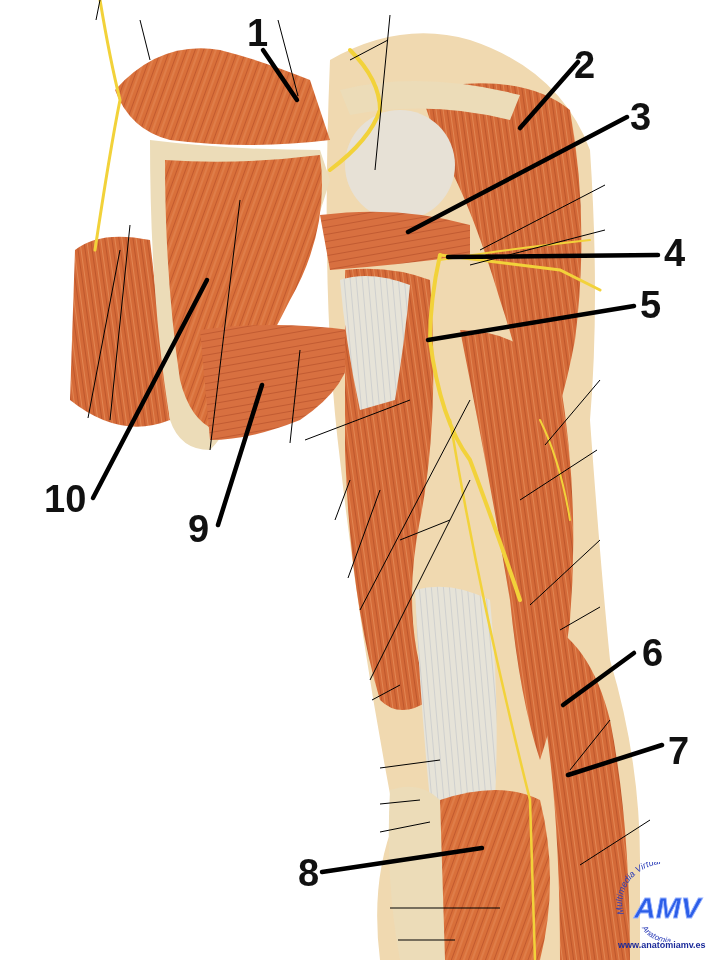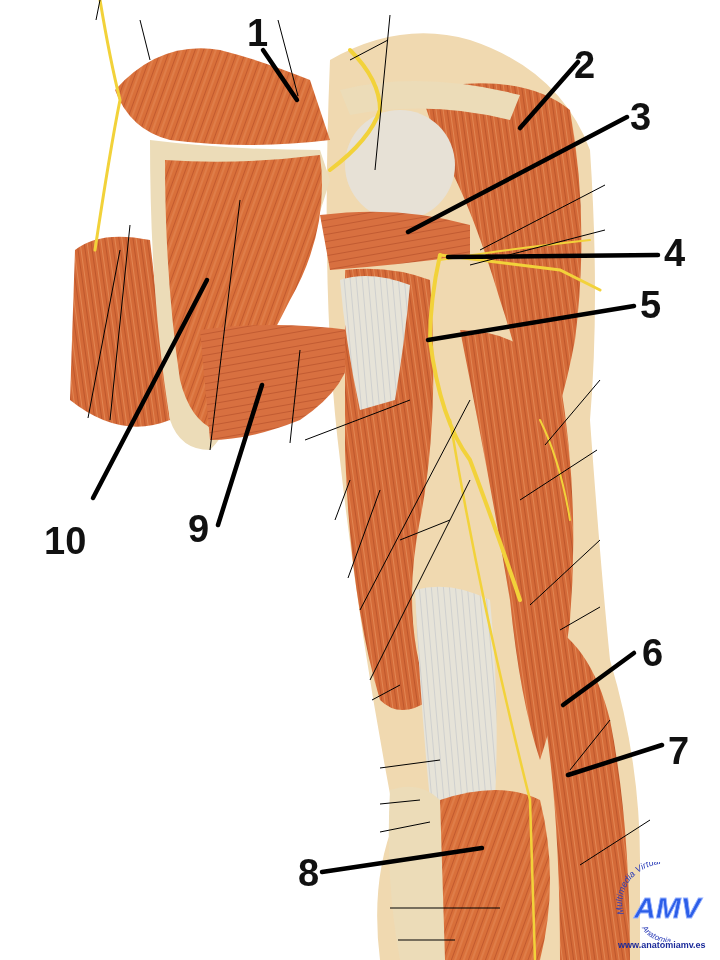--- a/index.html
+++ b/index.html
@@ -119,21 +119,21 @@
 
 <div class="label" style="left:247px; top:14px;">1</div>
 <div class="label" style="left:574px; top:46px;">2</div>
 <div class="label" style="left:630px; top:98px;">3</div>
 <div class="label" style="left:664px; top:234px;">4</div>
 <div class="label" style="left:640px; top:286px;">5</div>
 <div class="label" style="left:642px; top:634px;">6</div>
 <div class="label" style="left:668px; top:732px;">7</div>
 <div class="label" style="left:298px; top:854px;">8</div>
 <div class="label" style="left:188px; top:510px;">9</div>
-<div class="label" style="left:44px; top:480px;margin-top:42px;">10</div>
+<div class="label" style="left:44px; top:480px;">10</div>
 
 <svg id="logo" viewBox="0 0 104 80" xmlns="http://www.w3.org/2000/svg">
   <defs>
     <path id="arcTop" d="M12 52 A40 36 0 0 1 96 30"></path>
     <path id="arcBot" d="M30 66 A34 22 0 0 0 96 56"></path>
   </defs>
   <text font-family="Liberation Sans, sans-serif" font-size="9" font-style="italic" fill="#2a3cb8"><textPath href="#arcTop">Multimedia Virtual</textPath></text>
   <text x="22" y="56" font-family="Liberation Sans, sans-serif" font-size="30" font-weight="bold" font-style="italic" fill="#2c5ee8" stroke="#9ab4ff" stroke-width="0.8">AMV</text>
   <text font-family="Liberation Sans, sans-serif" font-size="8" font-style="italic" fill="#2a3cb8"><textPath href="#arcBot">Anatomia</textPath></text>
 </svg>

